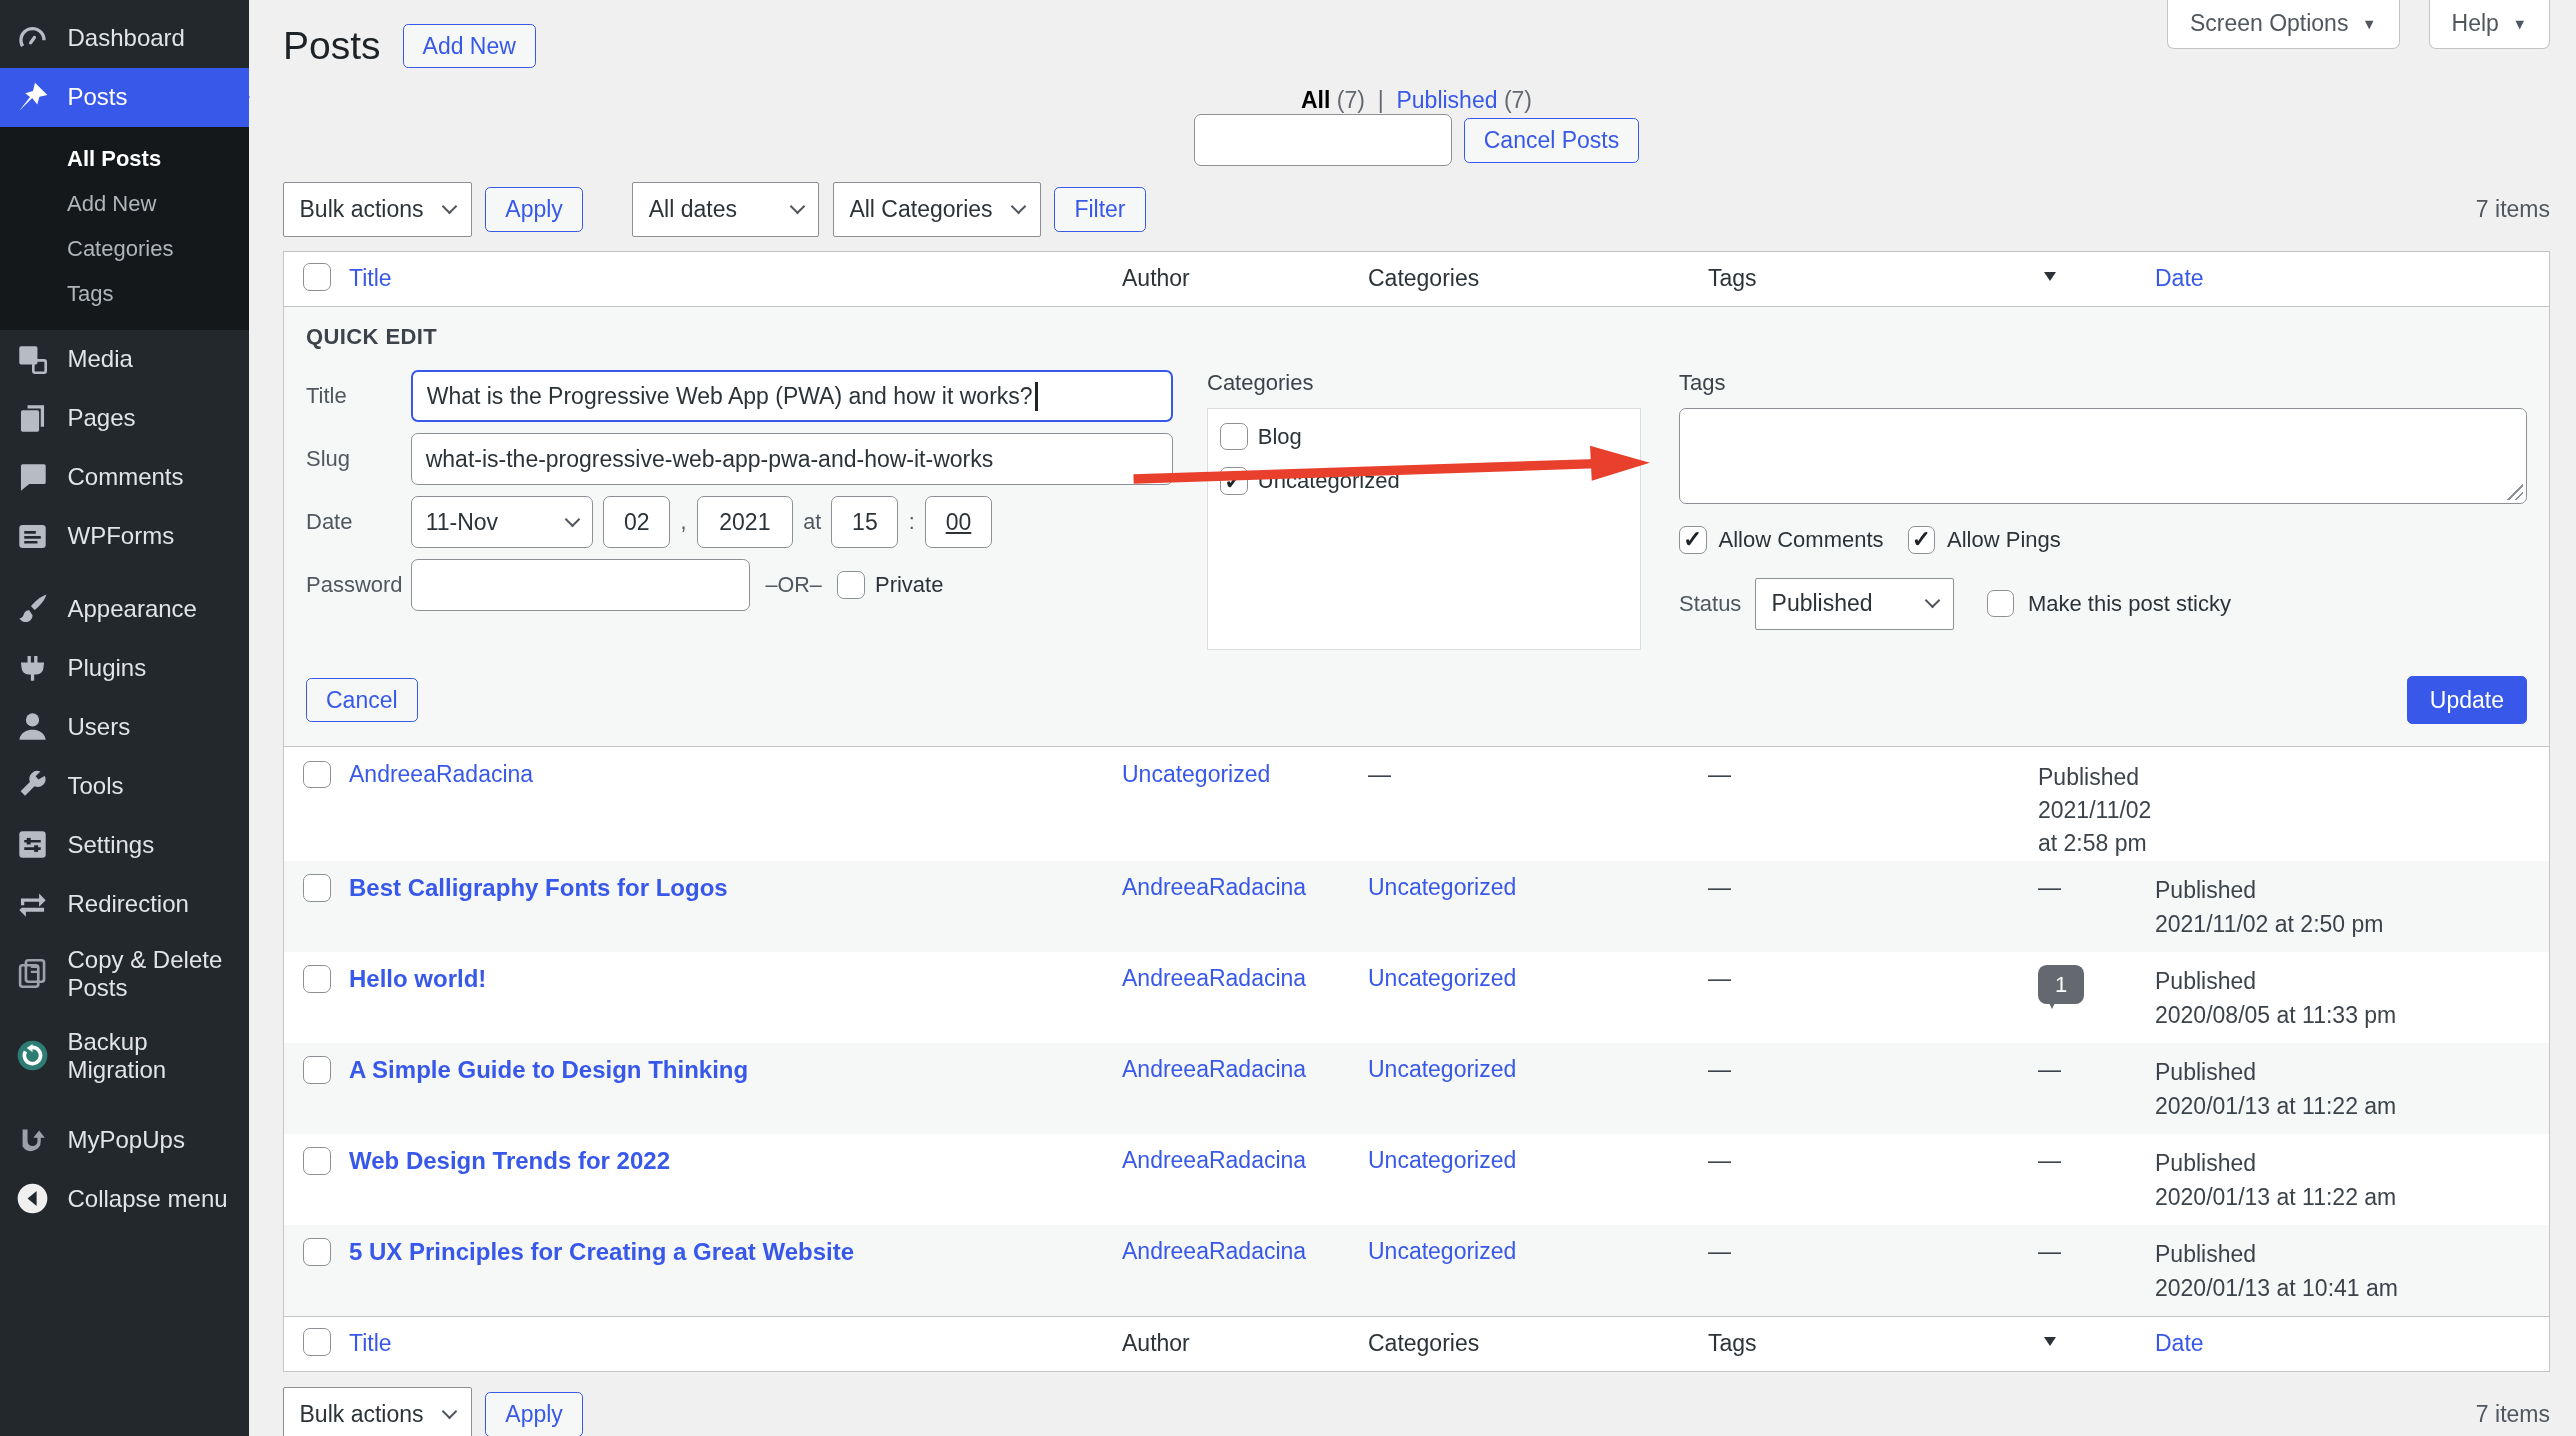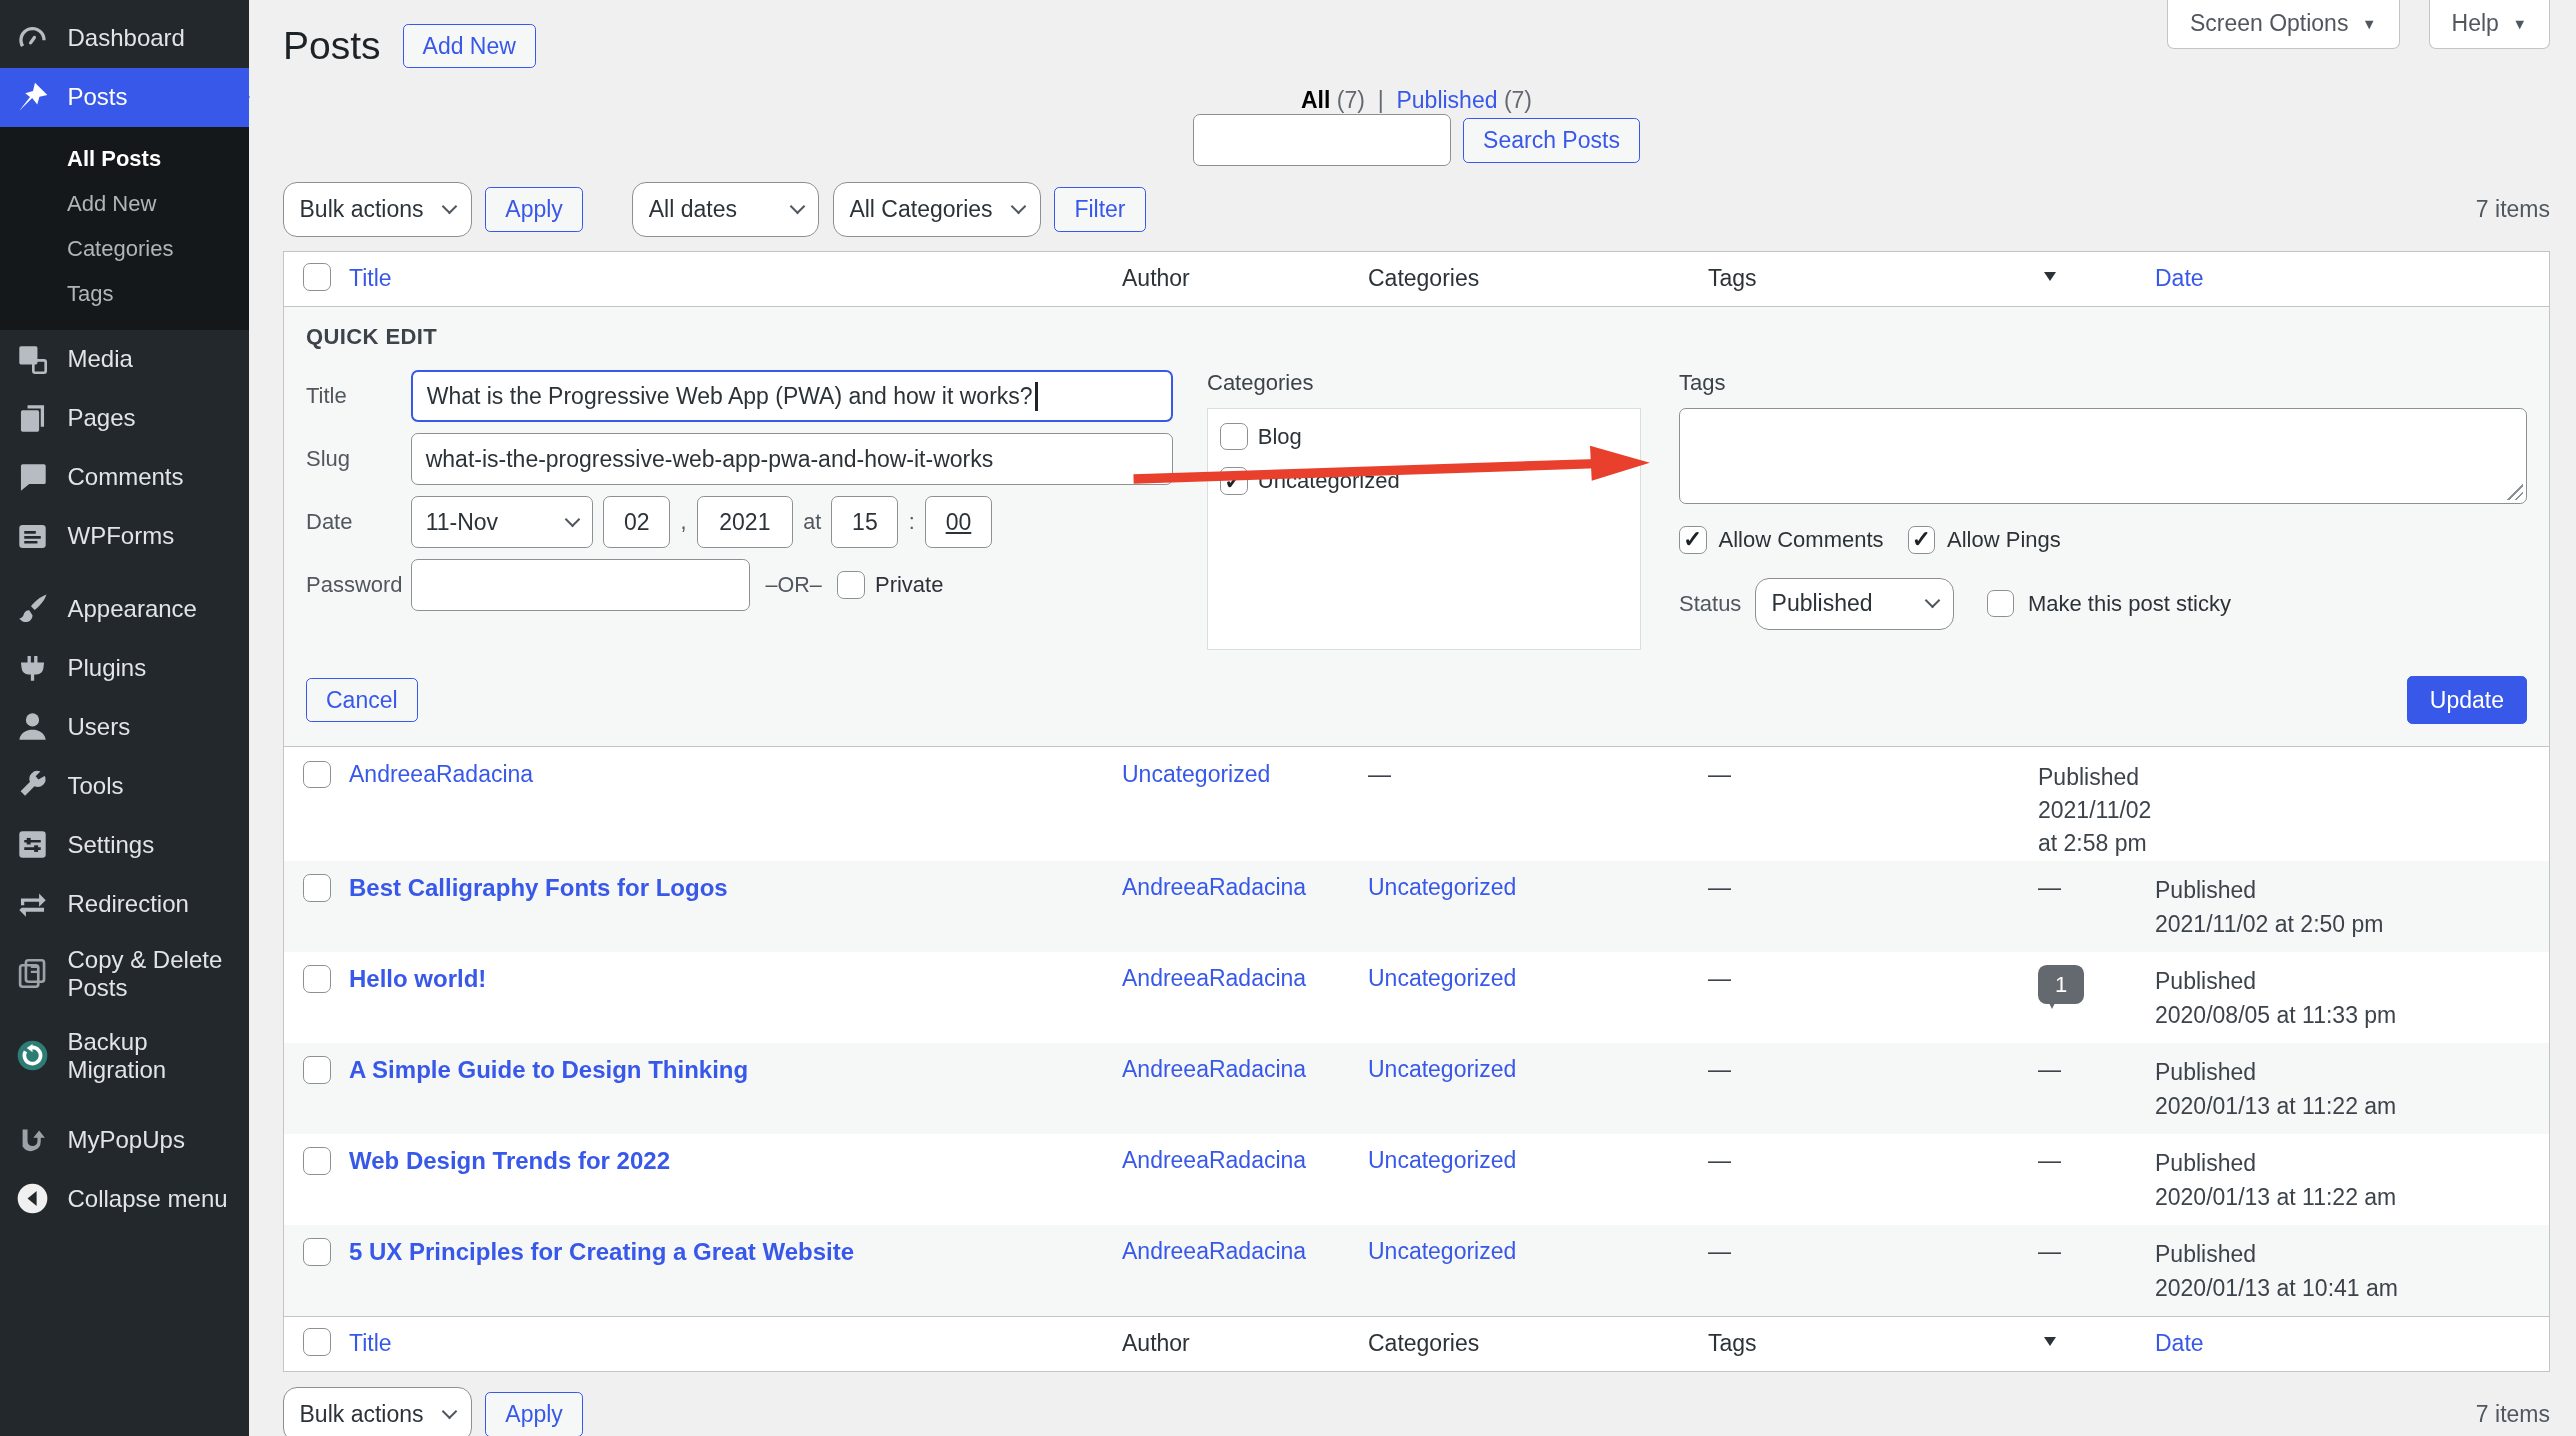--- a/index.html
+++ b/index.html
@@ -67,21 +67,21 @@
   .search-box { display:flex; align-items:center; gap:12px; }
   .search-input {
     width:258px; height:52px; background:#fff; border:1.7px solid #8c8f94;
     border-radius:6.9px; font-size:23px; padding:0 12px; font-family:inherit;
   }
 
   .tablenav { display:flex; justify-content:space-between; align-items:center; margin-top:15.5px; }
   .nav-left { display:flex; align-items:center; gap:13.7px; }
   .select {
     display:flex; align-items:center; background:#fff; border:1.7px solid #8c8f94;
-    border-radius:14px; height:55px; padding:0 15.5px; font-size:23px; color:#2c3338;
+    border-radius:2px; height:55px; padding:0 15.5px; font-size:23px; color:#2c3338;
     gap:20.6px; cursor:pointer;
   }
   .chev { width:11px; height:11px; border-right:2.6px solid #50575e; border-bottom:2.6px solid #50575e;
     transform:rotate(45deg); margin-top:-6px; flex-shrink:0; }
   .sel-gap { width:22px; }
   .items-count { font-size:23px; color:#50575e; }
 
   
   .list-table { margin-top:13.7px; background:#fff; border:1.7px solid #c3c4c7; }
   .grid-row {
@@ -296,21 +296,21 @@
     <div class="row2">
       <div class="views">
         <span class="all">All</span>
         <span class="count">(7)</span>
         &nbsp;<span>|</span>&nbsp;
         <a>Published</a>
         <span class="count">(7)</span>
       </div>
       <div class="search-box">
         <input class="search-input" type="text" value="" style="">
-        <span class="btn-secondary">Search Posts</span>
+        <span class="btn-secondary">Cancel Posts</span>
       </div>
     </div>
 
     <div class="tablenav">
       <div class="nav-left">
         <div class="select">
           <span>Bulk actions</span>
           <span class="chev"></span>
         </div>
         <span class="btn-secondary">Apply</span>

